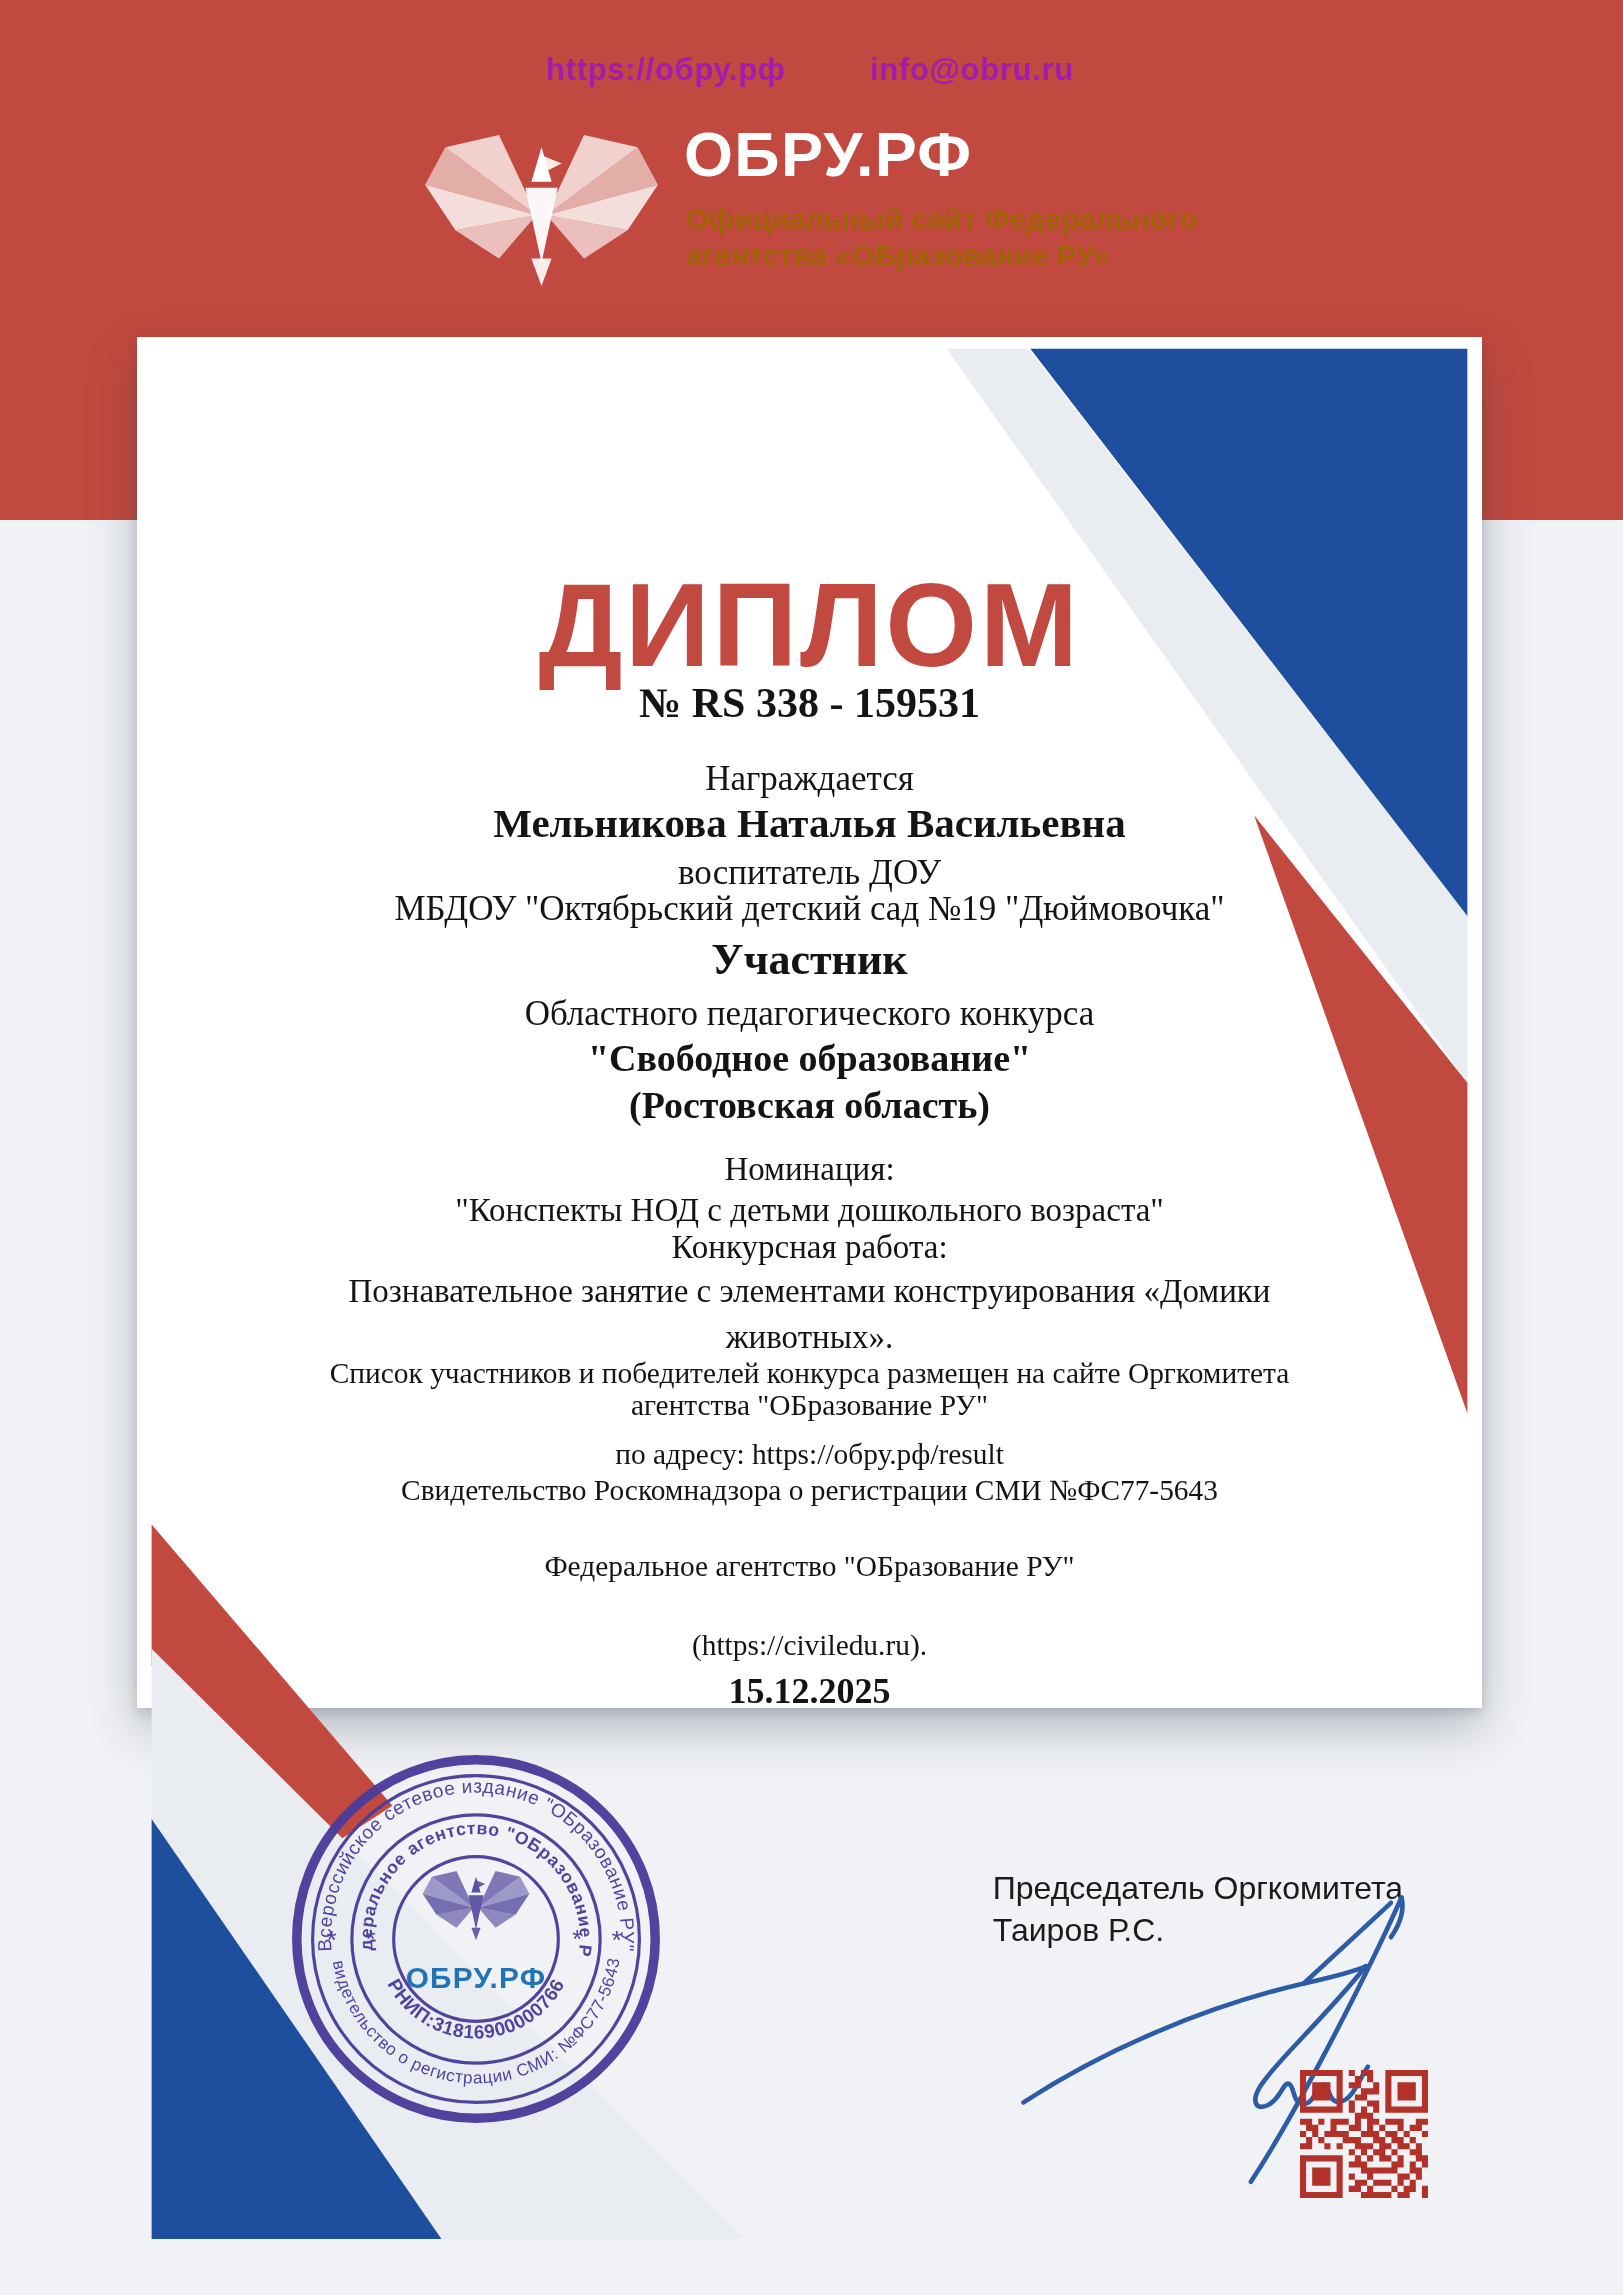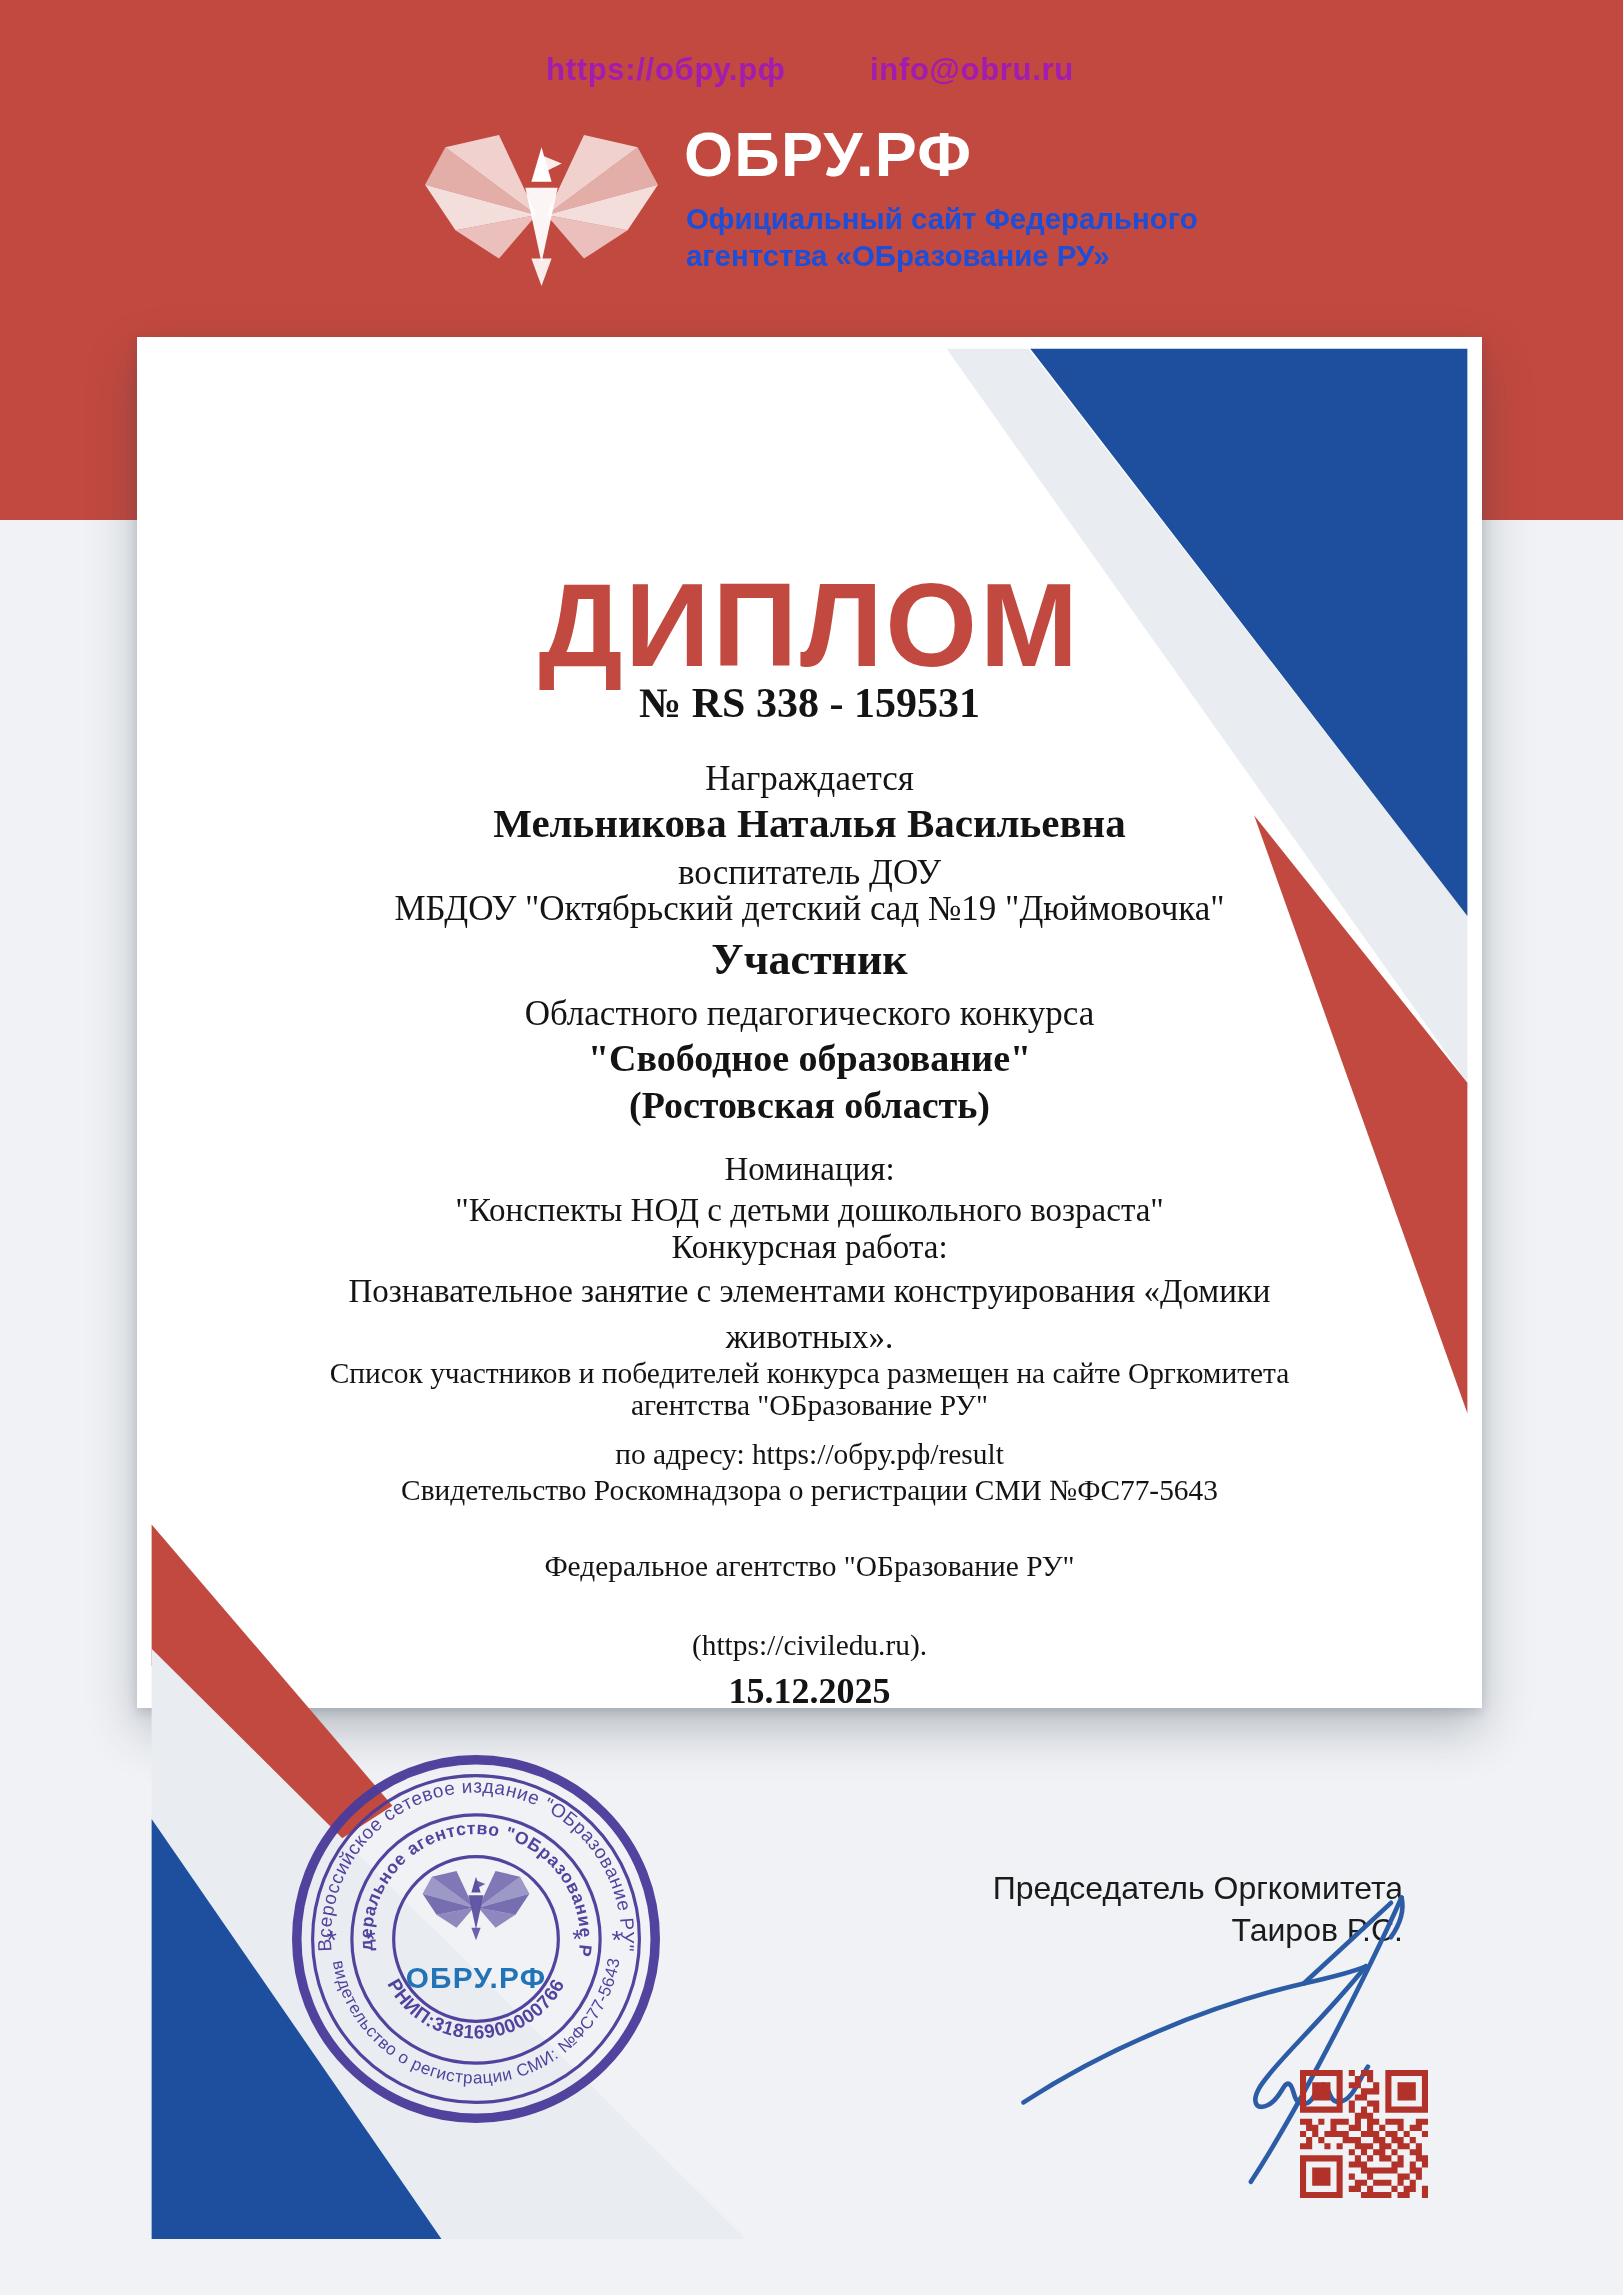--- a/index.html
+++ b/index.html
@@ -19,21 +19,21 @@
     font-family:"Liberation Serif","DejaVu Serif",serif;
     color:#141414;
   }
   
   .red-band{position:absolute;left:0;top:0;width:1623px;height:520px;background:var(--brand-red)}
   .hdr-link{position:absolute;top:54px;font:700 31px/1 "Liberation Sans",sans-serif;color:#a21caf;letter-spacing:0.7px}
   .hdr-url{left:546px}
   .hdr-email{left:870px}
   .brand-logo-svg{position:absolute;left:420px;top:128px;width:243px;height:164px}
   .brand-title{position:absolute;left:684px;top:123px;font:700 63px/1 "Liberation Sans",sans-serif;color:#fff;letter-spacing:1.3px}
-  .brand-sub{position:absolute;left:686px;top:200px;font:700 29.4px/37px "Liberation Sans",sans-serif;color:#1d4ed8}
+  .brand-sub{position:absolute;left:686px;top:200px;font:700 29.4px/37px "Liberation Sans",sans-serif;color:#a16207}
   
   .card{
     position:absolute;left:137px;top:337px;width:1345px;height:1371px;background:#fff;
     box-shadow:0 21px 46px rgba(50,60,80,.30),0 3.9px 10.5px rgba(50,60,80,.18);
   }
   .deco{position:absolute;left:0;top:0;width:1345px;height:1917px;display:block}
   
   .c-line{position:absolute;left:0;width:100%;text-align:center;color:#141414}
   .t-title   {top:229px; font:700 118px/1 "Liberation Sans",sans-serif;color:var(--brand-red);letter-spacing:2.6px}
   .t-number  {top:345px; font:700 42px/1 "Liberation Serif",serif}
@@ -52,21 +52,21 @@
   .t-note1   {top:1022px;font:400 29.4px/1 "Liberation Serif",serif}
   .t-note2   {top:1054px;font:400 29.4px/1 "Liberation Serif",serif}
   .t-note3   {top:1103px;font:400 29.4px/1 "Liberation Serif",serif}
   .t-note4   {top:1139px;font:400 29.4px/1 "Liberation Serif",serif}
   .t-agency1 {top:1215px;font:400 29.4px/1 "Liberation Serif",serif}
   .t-agency2 {top:1254px;font:400 29.4px/1 "Liberation Serif",serif}
   .t-agency3 {top:1294px;font:400 29.4px/1 "Liberation Serif",serif}
   .t-date    {top:1336px;font:700 36px/1 "Liberation Serif",serif}
   
   .stamp-svg{position:absolute;left:149px;top:1412px;width:380px;height:380px;opacity:.96}
-  .sign-block{position:absolute;right:79px;top:1530px;text-align:right;font:400 32px/42px "Liberation Sans",sans-serif;color:#1b1b1b}
+  .sign-block{position:absolute;right:79px;top:1530px;text-align:left;font:400 32px/42px "Liberation Sans",sans-serif;color:#1b1b1b}
   .sign-svg{position:absolute;left:867px;top:1546px;width:425px;height:304px}
   .qr-svg{position:absolute;left:1163px;top:1733px;width:128px;height:128px}
 </style>
 </head>
 <body>
 
 <svg width="0" height="0" style="position:absolute" aria-hidden="true">
   <symbol id="eagle" viewBox="0 0 240 160">
     <g fill="currentColor">
       <polygon points="115,85 5,55 35,100" fill-opacity=".82"></polygon>

